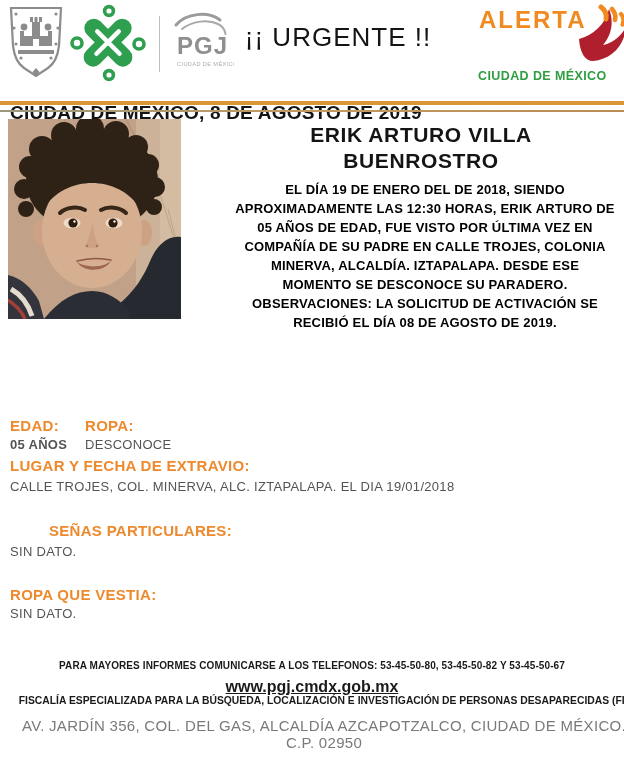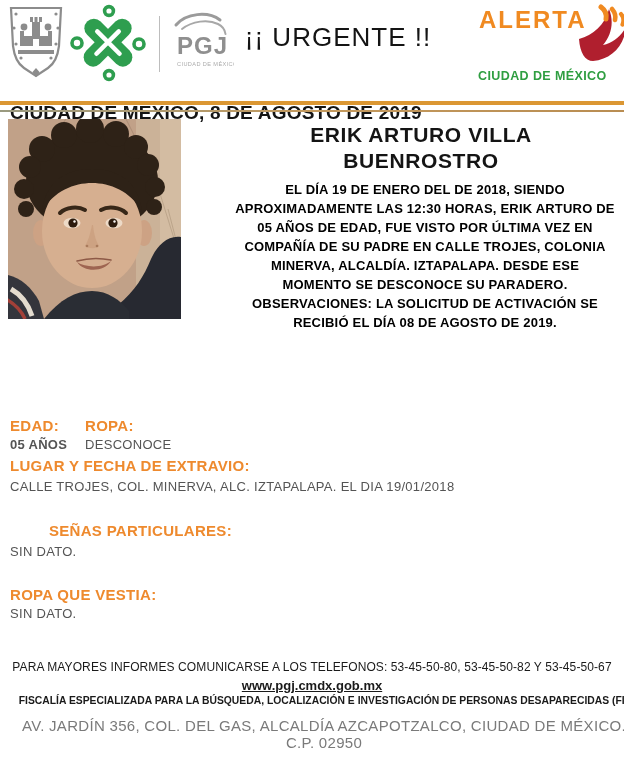--- a/index.html
+++ b/index.html
@@ -41,22 +41,22 @@
     left:235px;top:180px;width:380px;text-align:center;
     font-size:13px;font-weight:700;color:#000000;line-height:19px;letter-spacing:0.2px;
   }
 
   
   .flabel{font-size:15px;font-weight:800;color:#EE8A2E;letter-spacing:0.3px;white-space:nowrap;}
   .fvalue{font-size:13px;font-weight:400;color:#545454;letter-spacing:0.3px;white-space:nowrap;}
 
   
   .foot{width:624px;text-align:center;color:#1a1a1a;}
-  .foot-phones{left:0;top:660px;font-size:12px;font-weight:400;letter-spacing:0.1px;}
-  .foot-web{left:0;top:678px;font-size:13px;font-weight:700;}
+  .foot-phones{left:0;top:660px;font-size:10px;font-weight:700;letter-spacing:0.1px;}
+  .foot-web{left:0;top:678px;font-size:16px;font-weight:700;}
   .foot-web a{color:#1a1a1a;text-decoration:underline;}
   .foot-fisc{left:0;top:694px;font-size:11px;font-weight:700;white-space:nowrap;transform:scaleX(0.94);transform-origin:center;}
   .foot-addr{left:12px;top:710px;font-size:15px;font-weight:400;color:#7a7a7a;letter-spacing:0.3px;margin-top:7px;}
 </style>
 </head>
 <body>
 
 <svg class="abs escudo" viewBox="0 0 56 76">
   <g fill="none" stroke="#8c8c8c" stroke-width="2.2">
     <path d="M3,4 H53 L51,42 Q49,58 40,64 L28,72 L16,64 Q7,58 5,42 Z"></path>

